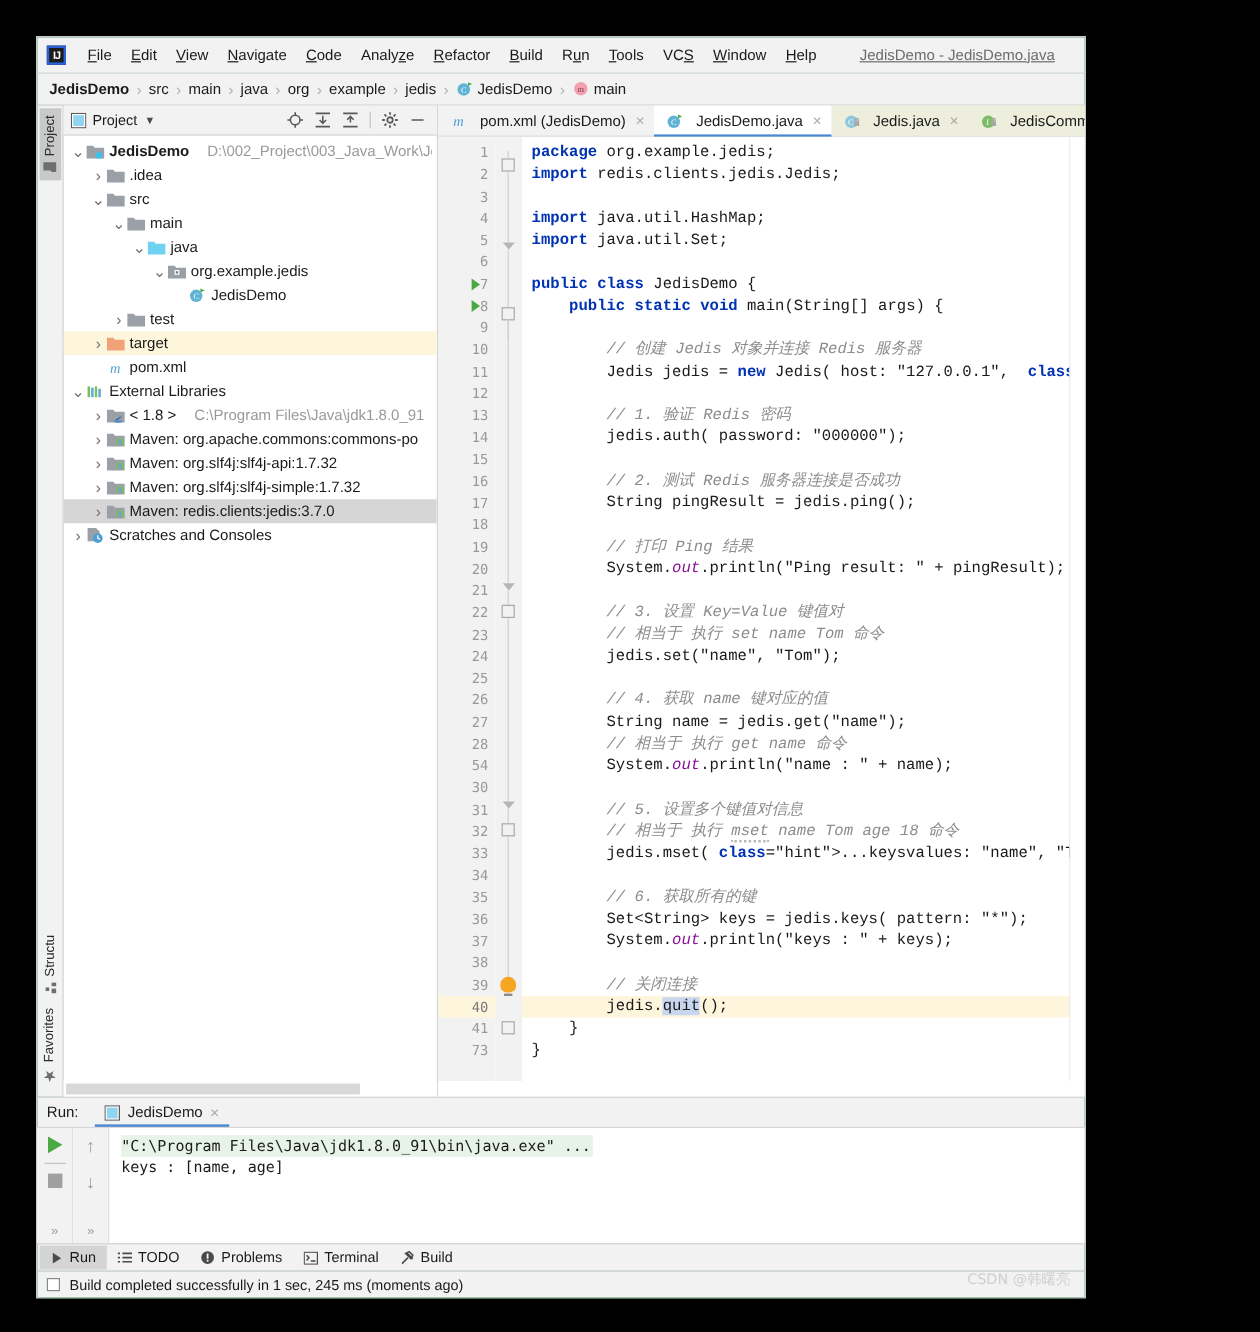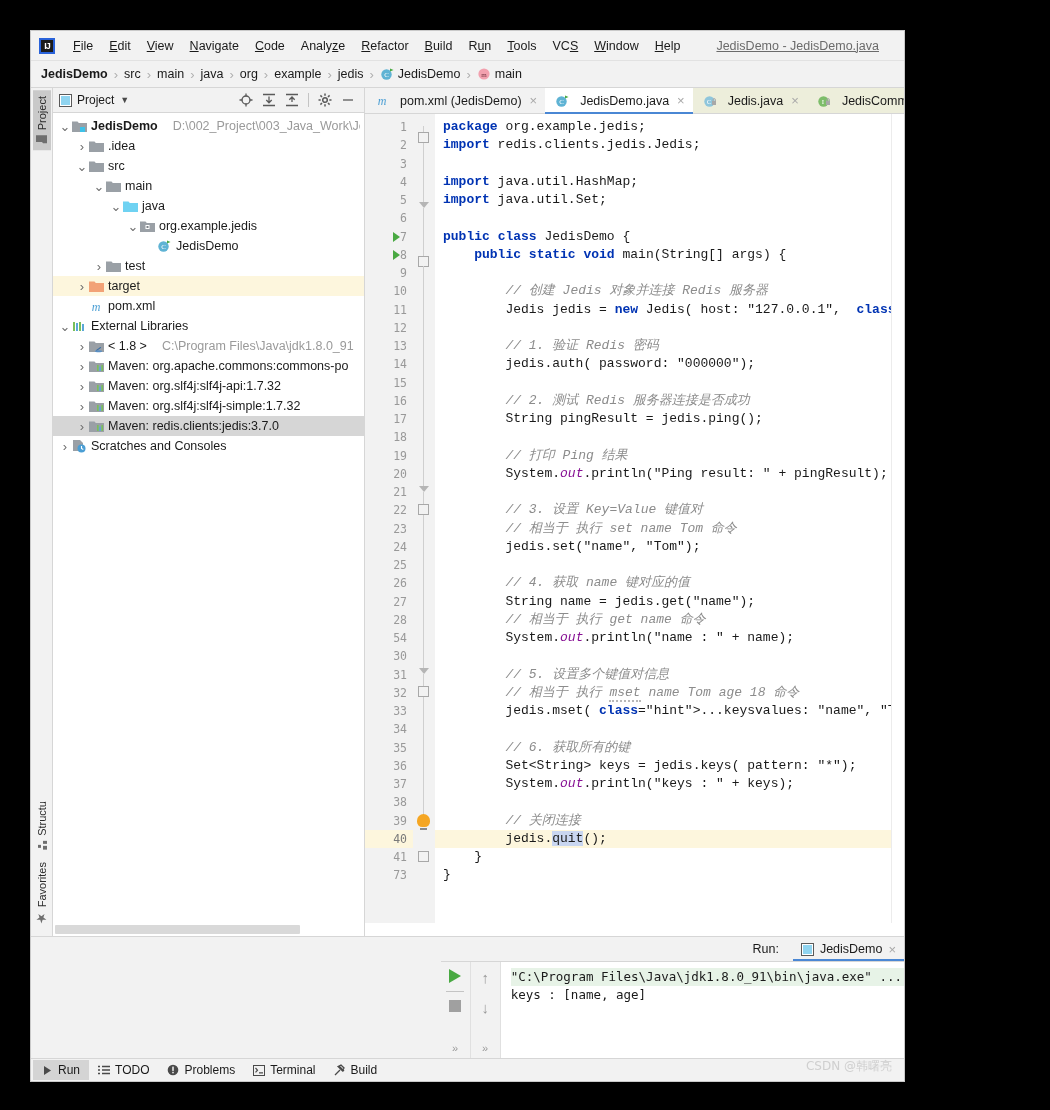--- a/index.html
+++ b/index.html
@@ -757,21 +757,21 @@
           <div class="bulb" style="top:700px;"></div>
           <div class="foldbox" style="top:737px;"></div>
         </div>
         <div class="code" id="code"><div class="cline"><span class="kw">package</span> org.example.jedis;</div><div class="cline"><span class="kw">import</span> redis.clients.jedis.Jedis;</div><div class="cline">&nbsp;</div><div class="cline"><span class="kw">import</span> java.util.HashMap;</div><div class="cline"><span class="kw">import</span> java.util.Set;</div><div class="cline">&nbsp;</div><div class="cline"><span class="kw">public</span> <span class="kw">class</span> JedisDemo {</div><div class="cline">    <span class="kw">public</span> <span class="kw">static</span> <span class="kw">void</span> main(String[] args) {</div><div class="cline">&nbsp;</div><div class="cline"><span class="cmt">        // 创建 Jedis 对象并连接 Redis 服务器</span></div><div class="cline">        Jedis jedis = <span class="kw">new</span> Jedis( host: "127.0.0.1",  <span <span="" class="kw">class</span>="hint"&gt;port: <span class="num">6379</span>);</div><div class="cline">&nbsp;</div><div class="cline"><span class="cmt">        // 1. 验证 Redis 密码</span></div><div class="cline">        jedis.auth( password: "000000");</div><div class="cline">&nbsp;</div><div class="cline"><span class="cmt">        // 2. 测试 Redis 服务器连接是否成功</span></div><div class="cline">        String pingResult = jedis.ping();</div><div class="cline">&nbsp;</div><div class="cline"><span class="cmt">        // 打印 Ping 结果</span></div><div class="cline">        System.<span class="fld">out</span>.println("Ping result: " + pingResult);</div><div class="cline">&nbsp;</div><div class="cline"><span class="cmt">        // 3. 设置 Key=Value 键值对</span></div><div class="cline"><span class="cmt">        // 相当于 执行 set name Tom 命令</span></div><div class="cline">        jedis.set("name", "Tom");</div><div class="cline">&nbsp;</div><div class="cline"><span class="cmt">        // 4. 获取 name 键对应的值</span></div><div class="cline">        String name = jedis.get("name");</div><div class="cline"><span class="cmt">        // 相当于 执行 get name 命令</span></div><div class="cline">        System.<span class="fld">out</span>.println("name : " + name);</div><div class="cline">&nbsp;</div><div class="cline"><span class="cmt">        // 5. 设置多个键值对信息</span></div><div class="cline"><span class="cmt">        // 相当于 执行 <span class="wavy">mset</span> name Tom age 18 命令</span></div><div class="cline">        jedis.mset( <span <span="" class="kw">class</span>="hint"&gt;...keysvalues: "name", "Tom", "age", "18");</div><div class="cline">&nbsp;</div><div class="cline"><span class="cmt">        // 6. 获取所有的键</span></div><div class="cline">        Set&lt;String&gt; keys = jedis.keys( pattern: "*");</div><div class="cline">        System.<span class="fld">out</span>.println("keys : " + keys);</div><div class="cline">&nbsp;</div><div class="cline"><span class="cmt">        // 关闭连接</span></div><div class="cline cur">        jedis.<span class="sel">quit</span>();</div><div class="cline">    }</div><div class="cline">}</div></div>
         <div class="editor-scroll"></div>
       </div>
       <div class="ed-hscroll-wrap"></div>
     </div>
   </div>
 
-  <div class="runpane" style="height:122px;align-items:flex-end;">
+  <div class="runpane" style="height:122px;">
     <div class="run-header">
       <span class="run-label">Run:</span>
       <span class="run-tab">
         <span>
           <svg width="13" height="13" viewBox="0 0 13 13">
               <rect x="0.5" y="0.5" width="12" height="12" fill="#fff" stroke="#5a5a5a"></rect>
               <rect x="2" y="2" width="9" height="9" fill="#8fd4f0"></rect>
             </svg>
         </span>
         <span>JedisDemo</span>
@@ -836,15 +836,19 @@
       <div class="btab">
         <span class="" style="display: inline-flex;">
           <svg width="12" height="12" viewBox="0 0 12 12">
             <path d="M1 11l5-5M5 2l5 5M4 2.5l3-1.5 3 3-1.5 3z" stroke="#4a4a4a" stroke-width="1.3" fill="none"></path>
           </svg>
         </span>
         <span>Build</span>
       </div>
     </div>
 
+  <div class="statusbar">
+    <span class="status-box"></span>
+    <span>Build completed successfully in 1 sec, 245 ms (moments ago)</span>
+  </div>
 
   <div class="watermark">CSDN @韩曙亮</div>
 </div>
 
 </body></html>

